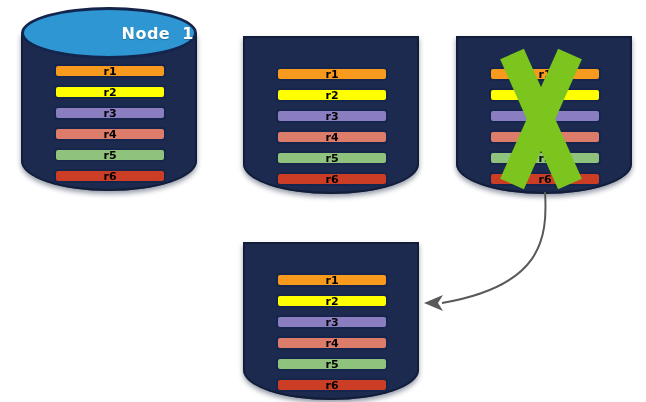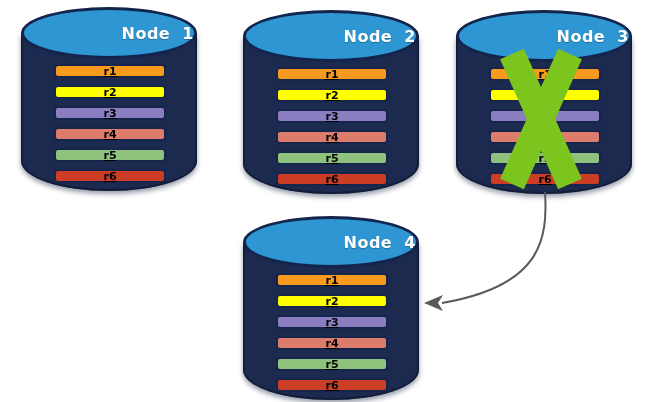--- a/index.html
+++ b/index.html
@@ -34,21 +34,21 @@
   .node-label{
     font-weight:bold;font-size:16px;color:var(--node_label_text,#fff);
     white-space:pre;letter-spacing:.5px;
     text-shadow:0 1px 1px rgba(0,0,0,.25);
   }
   .rows{position:absolute;left:33px;right:31px;top:57px;z-index:3;}
   .row{
     height:14px;margin-bottom:7px;
     border:2px solid var(--row_border,#15254B);
     border-radius:4px;box-sizing:border-box;
-    display:flex;align-items:center;justify-content:center;text-decoration:underline;
+    display:flex;align-items:center;justify-content:center;
   }
   .row span{font-weight:bold;font-size:11px;line-height:1;color:var(--row_label_text,#000);}
   .x-mark{
     position:absolute;left:40px;top:40px;width:90px;height:138px;
     z-index:4;display:none;overflow:visible;
   }
   .node.crossed .x-mark{display:block;}
   .x-mark line{stroke:var(--x_mark,#7CC41E);stroke-width:26;stroke-linecap:butt;}
   .arrow-layer{
     position:absolute;left:0;top:0;width:646px;height:402px;
@@ -104,23 +104,20 @@
           <div class="row" style="background: rgb(222, 124, 108);">
             <span>r4</span>
           </div>
           <div class="row" style="background: rgb(143, 194, 125);">
             <span>r5</span>
           </div>
           <div class="row" style="background: rgb(203, 61, 37);">
             <span>r6</span>
           </div>
         </div>
-    <div class="cyl-top">
-      <span class="node-label">Node  2</span>
-    </div>
 
   </div>
       <div class="node crossed" data-node-id="node3">
     <div class="cyl-body"></div>
     <div class="rows">
           <div class="row" style="background: rgb(248, 154, 30);">
             <span>r1</span>
           </div>
           <div class="row" style="background: rgb(255, 255, 0);">
             <span>r2</span>
@@ -131,23 +128,20 @@
           <div class="row" style="background: rgb(222, 124, 108);">
             <span>r4</span>
           </div>
           <div class="row" style="background: rgb(143, 194, 125);">
             <span>r5</span>
           </div>
           <div class="row" style="background: rgb(203, 61, 37);">
             <span>r6</span>
           </div>
         </div>
-    <div class="cyl-top">
-      <span class="node-label">Node  3</span>
-    </div>
     <svg class="x-mark" viewBox="0 0 90 138" xmlns="http://www.w3.org/2000/svg">
       <line x1="16" y1="4" x2="74" y2="134"></line>
       <line x1="74" y1="4" x2="16" y2="134"></line>
     </svg>
   </div>
       <div class="node" data-node-id="node4">
     <div class="cyl-body"></div>
     <div class="rows">
           <div class="row" style="background: rgb(248, 154, 30);">
             <span>r1</span>
@@ -161,23 +155,20 @@
           <div class="row" style="background: rgb(222, 124, 108);">
             <span>r4</span>
           </div>
           <div class="row" style="background: rgb(143, 194, 125);">
             <span>r5</span>
           </div>
           <div class="row" style="background: rgb(203, 61, 37);">
             <span>r6</span>
           </div>
         </div>
-    <div class="cyl-top">
-      <span class="node-label">Node  4</span>
-    </div>
 
   </div>
     </div>
   <svg class="arrow-layer" viewBox="0 0 646 402" xmlns="http://www.w3.org/2000/svg">
     <path d="M 545 192 C 548 240 541 286 442 303"></path>
     <polygon points="424,303 443,295 438,303 443,311"></polygon>
   </svg>
 </div>
 
 </body></html>

